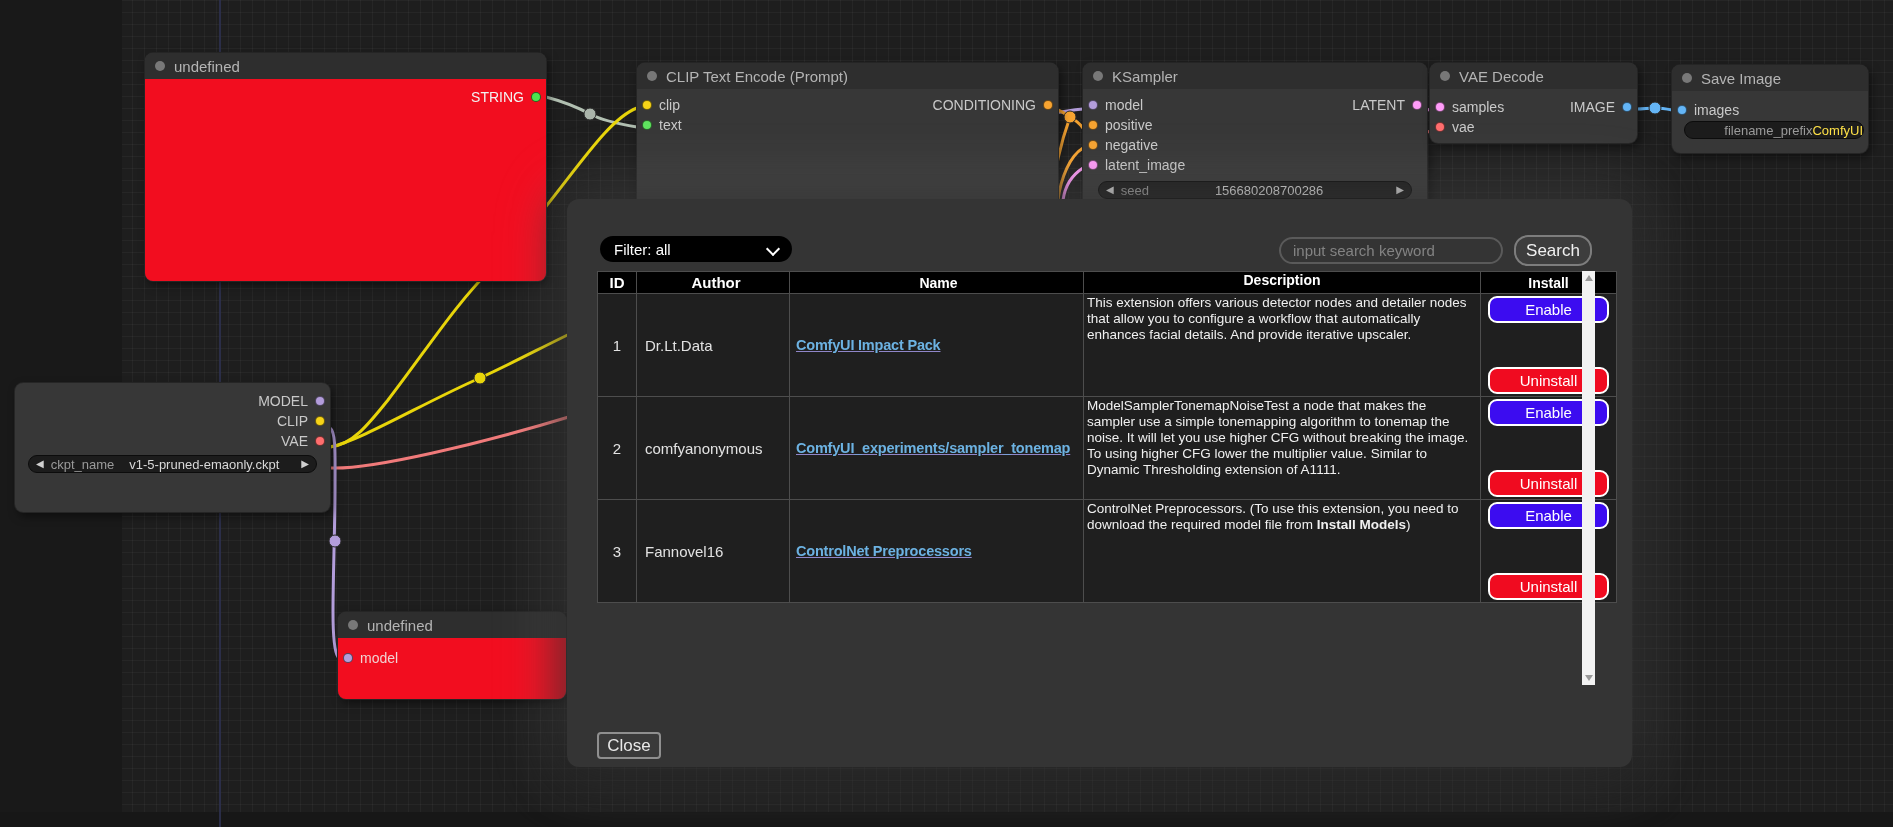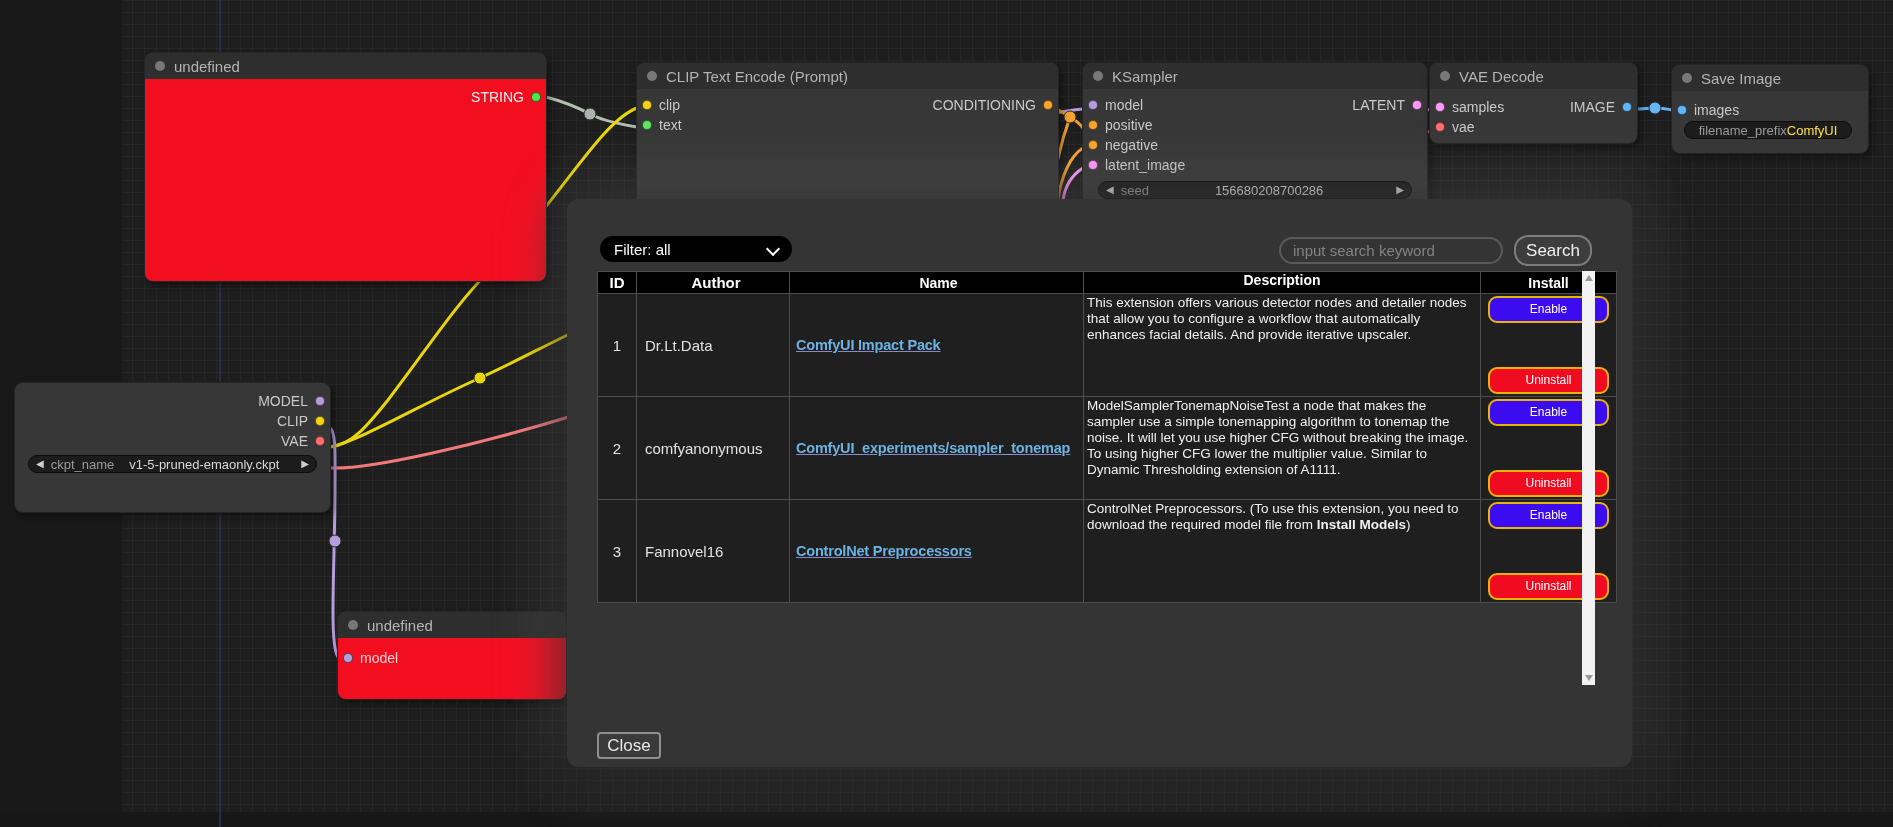--- a/index.html
+++ b/index.html
@@ -53,22 +53,22 @@
   .xt td{background:#1f1f1f;border:1px solid #4d4d4d;color:#e2e2e2;vertical-align:middle;padding:0;}
   .xt .c-id{width:34px;text-align:center;font-size:15px;}
   .xt .c-au{width:142px;font-size:15px;padding-left:8px;}
   .xt .c-nm{width:285px;padding-left:6px;}
   .xt .c-ds{width:392px;vertical-align:top;}
   .xt .c-in{width:131px;text-align:center;}
   .r1{height:77px}.r2{height:94px}.r3{height:65px}
   .nlink{color:#6cb2e2;font-weight:bold;font-size:14.5px;letter-spacing:-.2px;text-decoration:underline;
     text-decoration-color:#8f86c9;white-space:nowrap;cursor:pointer;}
   .desc{font-size:13.5px;line-height:16px;color:#f0f0f0;padding:1px 3px;}
-  .btn{display:block;width:117px;height:23px;margin:2px auto;border-radius:9px;border:2px solid #eab308;
-    color:#fff;font-size:12px;font-family:"Liberation Sans",sans-serif;line-height:19px;cursor:pointer;padding:0;box-sizing:content-box;}
+  .btn{display:block;width:117px;height:23px;margin:2px auto;border-radius:9px;border:2px solid #ffffff;
+    color:#fff;font-size:15px;font-family:"Liberation Sans",sans-serif;line-height:19px;cursor:pointer;padding:0;box-sizing:content-box;}
   .btn.enable{background:#3c0cf0;}
   .btn.uninstall{background:#f00b20;margin-top:44px;}
   .sbar{position:absolute;right:0;top:0;width:13px;height:414px;background:#f2f2f2;}
   .sarrow{position:absolute;left:3px;width:0;height:0;cursor:pointer;}
   .sarrow.up{top:4px;border-left:4px solid transparent;border-right:4px solid transparent;border-bottom:6px solid #999;}
   .sarrow.down{bottom:4px;border-left:4px solid transparent;border-right:4px solid transparent;border-top:6px solid #999;}
   #closeBtn{position:absolute;left:30px;top:533px;width:64px;height:27px;background:#3a3a3a;border:2px solid #8f8f8f;
     border-radius:4px;color:#e8e8e8;font-size:17px;font-family:"Liberation Sans",sans-serif;cursor:pointer;line-height:22px;}
 </style>
 </head>
@@ -198,21 +198,21 @@
   <div class="node" style="left:1672px;top:65px;width:196px;height:88px;">
     <div class="ntitle">
       <span class="tdot"></span>
       <span>Save Image</span>
     </div>
     <div class="nbody" style="padding-top:9px;">
       <div class="slot">
         <span class="dot c-image"></span>
         <span>images</span>
       </div>
-      <div class="widget" style="left:12px;right:16px;top:30px;justify-content:center;">
+      <div class="widget" style="left:12px;right:4px;top:30px;justify-content:flex-end;">
         <span>filename_prefix</span>
         <span style="color:#fde047;">ComfyUI</span>
       </div>
     </div>
   </div>
 
   <div class="node" style="left:15px;top:383px;width:315px;height:129px;">
     <div class="nbody" style="padding-top:8px;">
       <div class="slot out">
         <span>MODEL</span>

